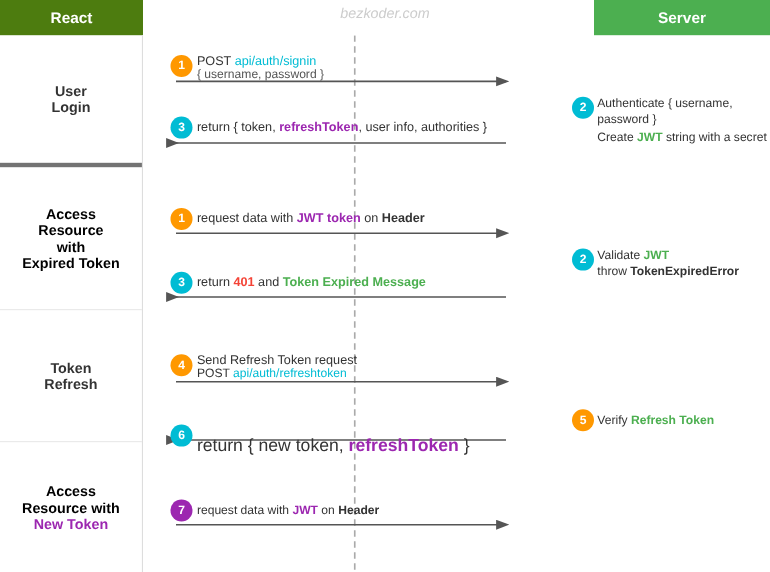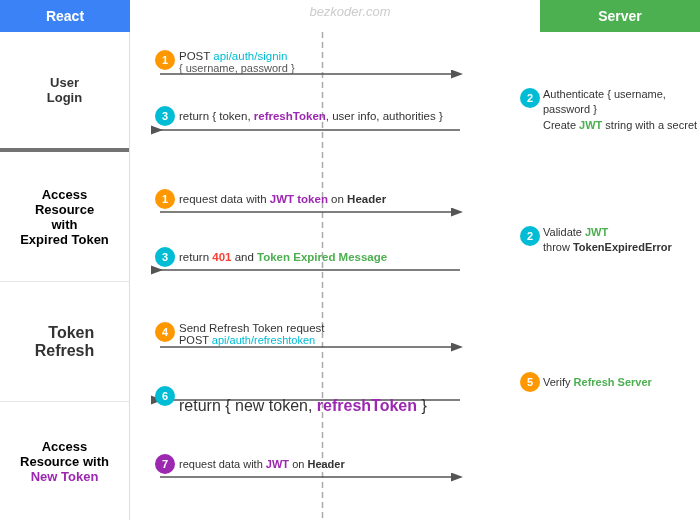--- a/index.html
+++ b/index.html
@@ -26,21 +26,21 @@
     }
 
     .header-row {
       display: flex;
       width: 100%;
       height: 32px;
     }
 
     .header-left {
       width: 130px;
-      background: #3b82f6;
+      background: #4d7c0f;
       color: white;
       display: flex;
       align-items: center;
       justify-content: center;
       font-weight: bold;
       font-size: 14px;
     }
 
     .header-middle {
       flex: 1;
@@ -96,21 +96,21 @@
   <div style="width:130px; display:flex; flex-direction:column; border-right:1px solid #ddd;">
 
     <div style="height:120px; display:flex; align-items:center; justify-content:center; text-align:center; font-weight:bold; font-size:13px; color:#333; border-bottom:4px solid #737373;">
       User<br>Login
     </div>
 
     <div style="height:130px; display:flex; align-items:center; justify-content:center; text-align:center; font-weight:bold; font-size:13px; border-bottom:1px solid #e8e8e8;">
       <span>Access<br>Resource<br>with<br><span style="color:#000000;">Expired Token</span></span>
     </div>
 
-    <div style="height:120px; display:flex; align-items:center; justify-content:center; text-align:right; font-weight:bold; font-size:16px; color:#333; border-bottom:1px solid #e8e8e8;">
+    <div style="height:120px; display:flex; align-items:center; justify-content:center; text-align:center; font-weight:bold; font-size:13px; color:#333; border-bottom:1px solid #e8e8e8;">
       Token<br>Refresh
     </div>
 
     <div style="height:118px; display:flex; align-items:center; justify-content:center; text-align:center; font-weight:bold; font-size:13px;">
       <span>Access<br>Resource with<br><span style="color:#9c27b0;">New Token</span></span>
     </div>
   </div>
 
   <div style="flex:1; position:relative; overflow:hidden;">
     <svg width="100%" height="488">
@@ -205,17 +205,17 @@
     <div style="position:absolute; top:193px; left:5px; display:flex; align-items:flex-start; gap:3px;">
       <div class="badge badge-teal" style="margin-top:1px;">2</div>
       <div style="font-size:11px; color:#333; line-height:1.4;">
         Validate <span style="color:#4caf50; font-weight:bold;">JWT</span><br>
         throw <strong>TokenExpiredError</strong>
       </div>
     </div>
 
     <div style="position:absolute; top:340px; left:5px; display:flex; align-items:center; gap:3px;">
       <div class="badge badge-orange">5</div>
-      <div style="font-size:11px; color:#333;">Verify <span style="color:#4caf50; font-weight:bold;">Refresh Server</span></div>
+      <div style="font-size:11px; color:#333;">Verify <span style="color:#4caf50; font-weight:bold;">Refresh Token</span></div>
     </div>
 
   </div>
 </div>
 
 </body></html>

